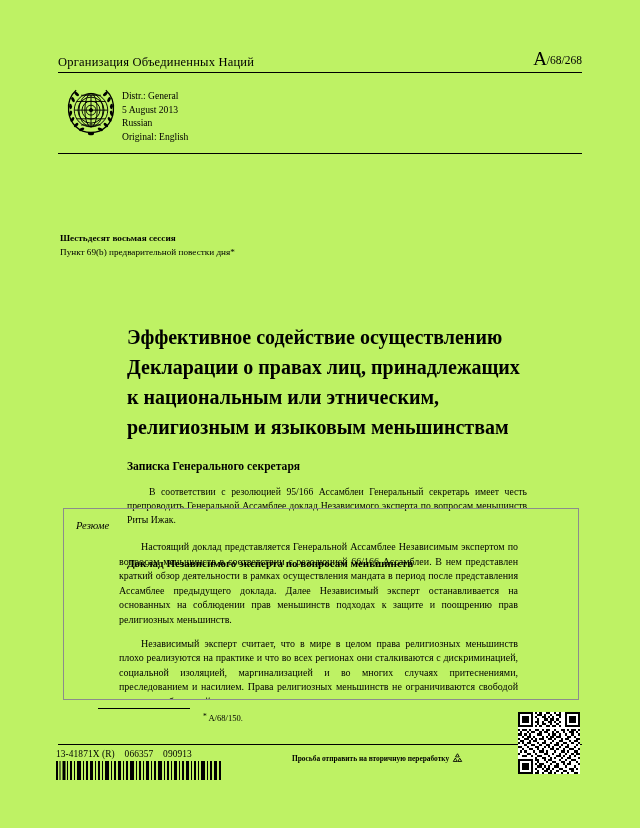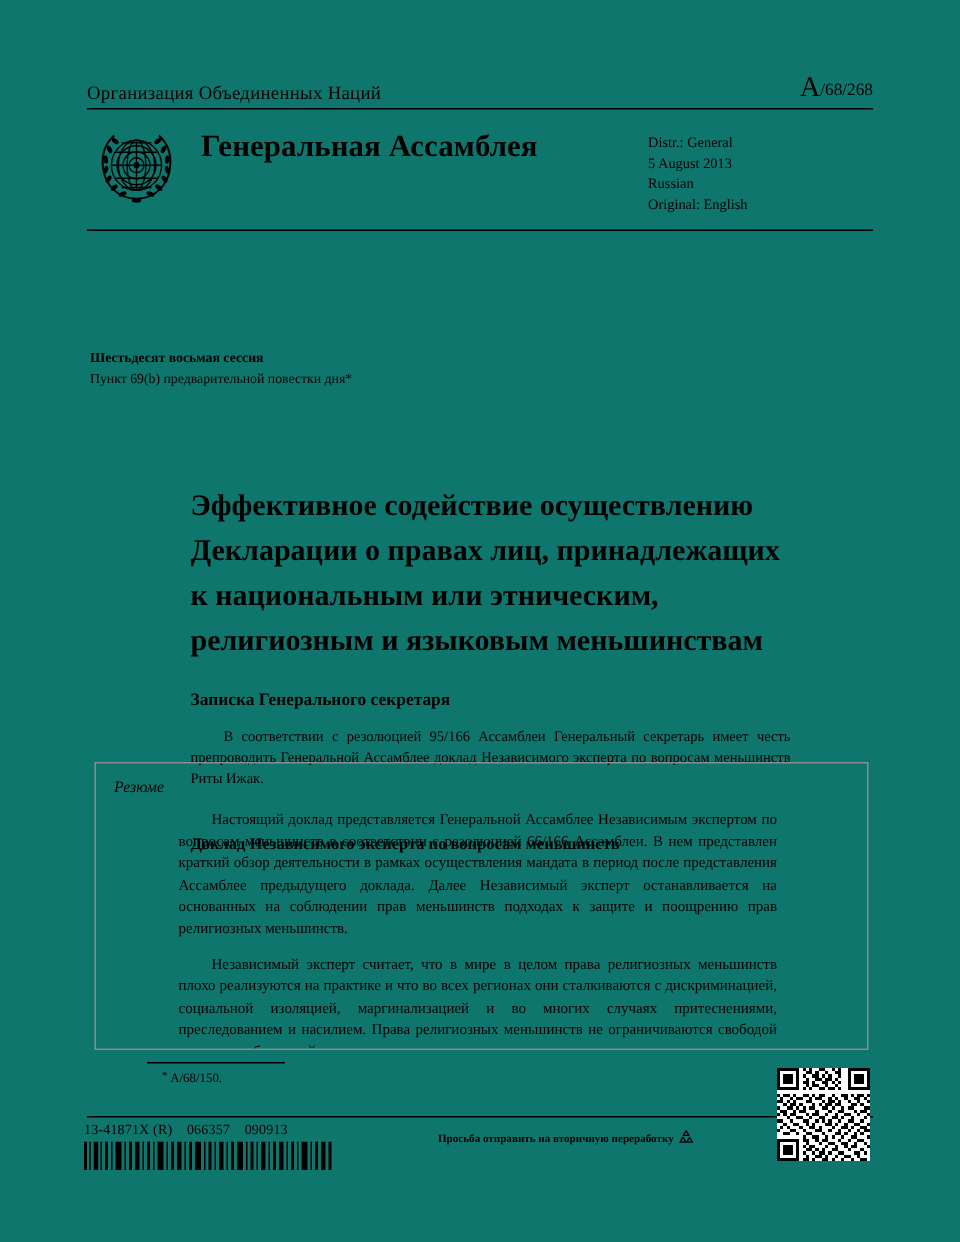--- a/index.html
+++ b/index.html
@@ -9,21 +9,21 @@
   }
   body {
     font-family: "Liberation Serif", "DejaVu Serif", serif;
     color: #000000;
   }
   #page {
     position: relative;
     width: 640px;
     height: 828px;
     margin: 0 auto;
-    background: #0f766e;
+    background: #bef264;
     overflow: hidden;
   }
 
   
   .masthead {
     position: absolute;
     left: 58px;
     top: 48px;
     width: 524px;
   }
@@ -170,20 +170,21 @@
     width: 240px;
   }
   .footnote-rule {
     border-top: 0.9px solid #000;
     width: 92px;
     margin-bottom: 3px;
   }
   .footnote-text {
     font-size: 8.6px;
     padding-left: 10px;
+    text-align: center;
   }
   .footnote-text .fn-mark { vertical-align: 2px; font-size: 7.5px; }
 
   
   .footer-rule {
     position: absolute;
     left: 58px;
     top: 744px;
     width: 524px;
     border-top: 1.1px solid #000;
@@ -281,21 +282,20 @@
             <ellipse cx="83" cy="41" rx="4.4" ry="2.4" transform="rotate(96 83 41)"></ellipse>
             <ellipse cx="79" cy="30" rx="4.4" ry="2.4" transform="rotate(118 79 30)"></ellipse>
             <ellipse cx="73" cy="21" rx="4.4" ry="2.4" transform="rotate(140 73 21)"></ellipse>
             <ellipse cx="74" cy="71" rx="4.4" ry="2.4" transform="rotate(40 74 71)"></ellipse>
             <ellipse cx="65" cy="78" rx="4.4" ry="2.4" transform="rotate(22 65 78)"></ellipse>
             <ellipse cx="50" cy="85" rx="5" ry="2.4"></ellipse>
           </g>
         </svg>
       </div>
 
-      <div class="organ-title">Генеральная Ассамблея</div>
 
       <div class="distr-block">
         <div>Distr.: General</div>
         <div>5 August 2013</div>
         <div>Russian</div>
         <div>Original: English</div>
       </div>
     </div>
 
     <div class="rule-bottom"></div>

